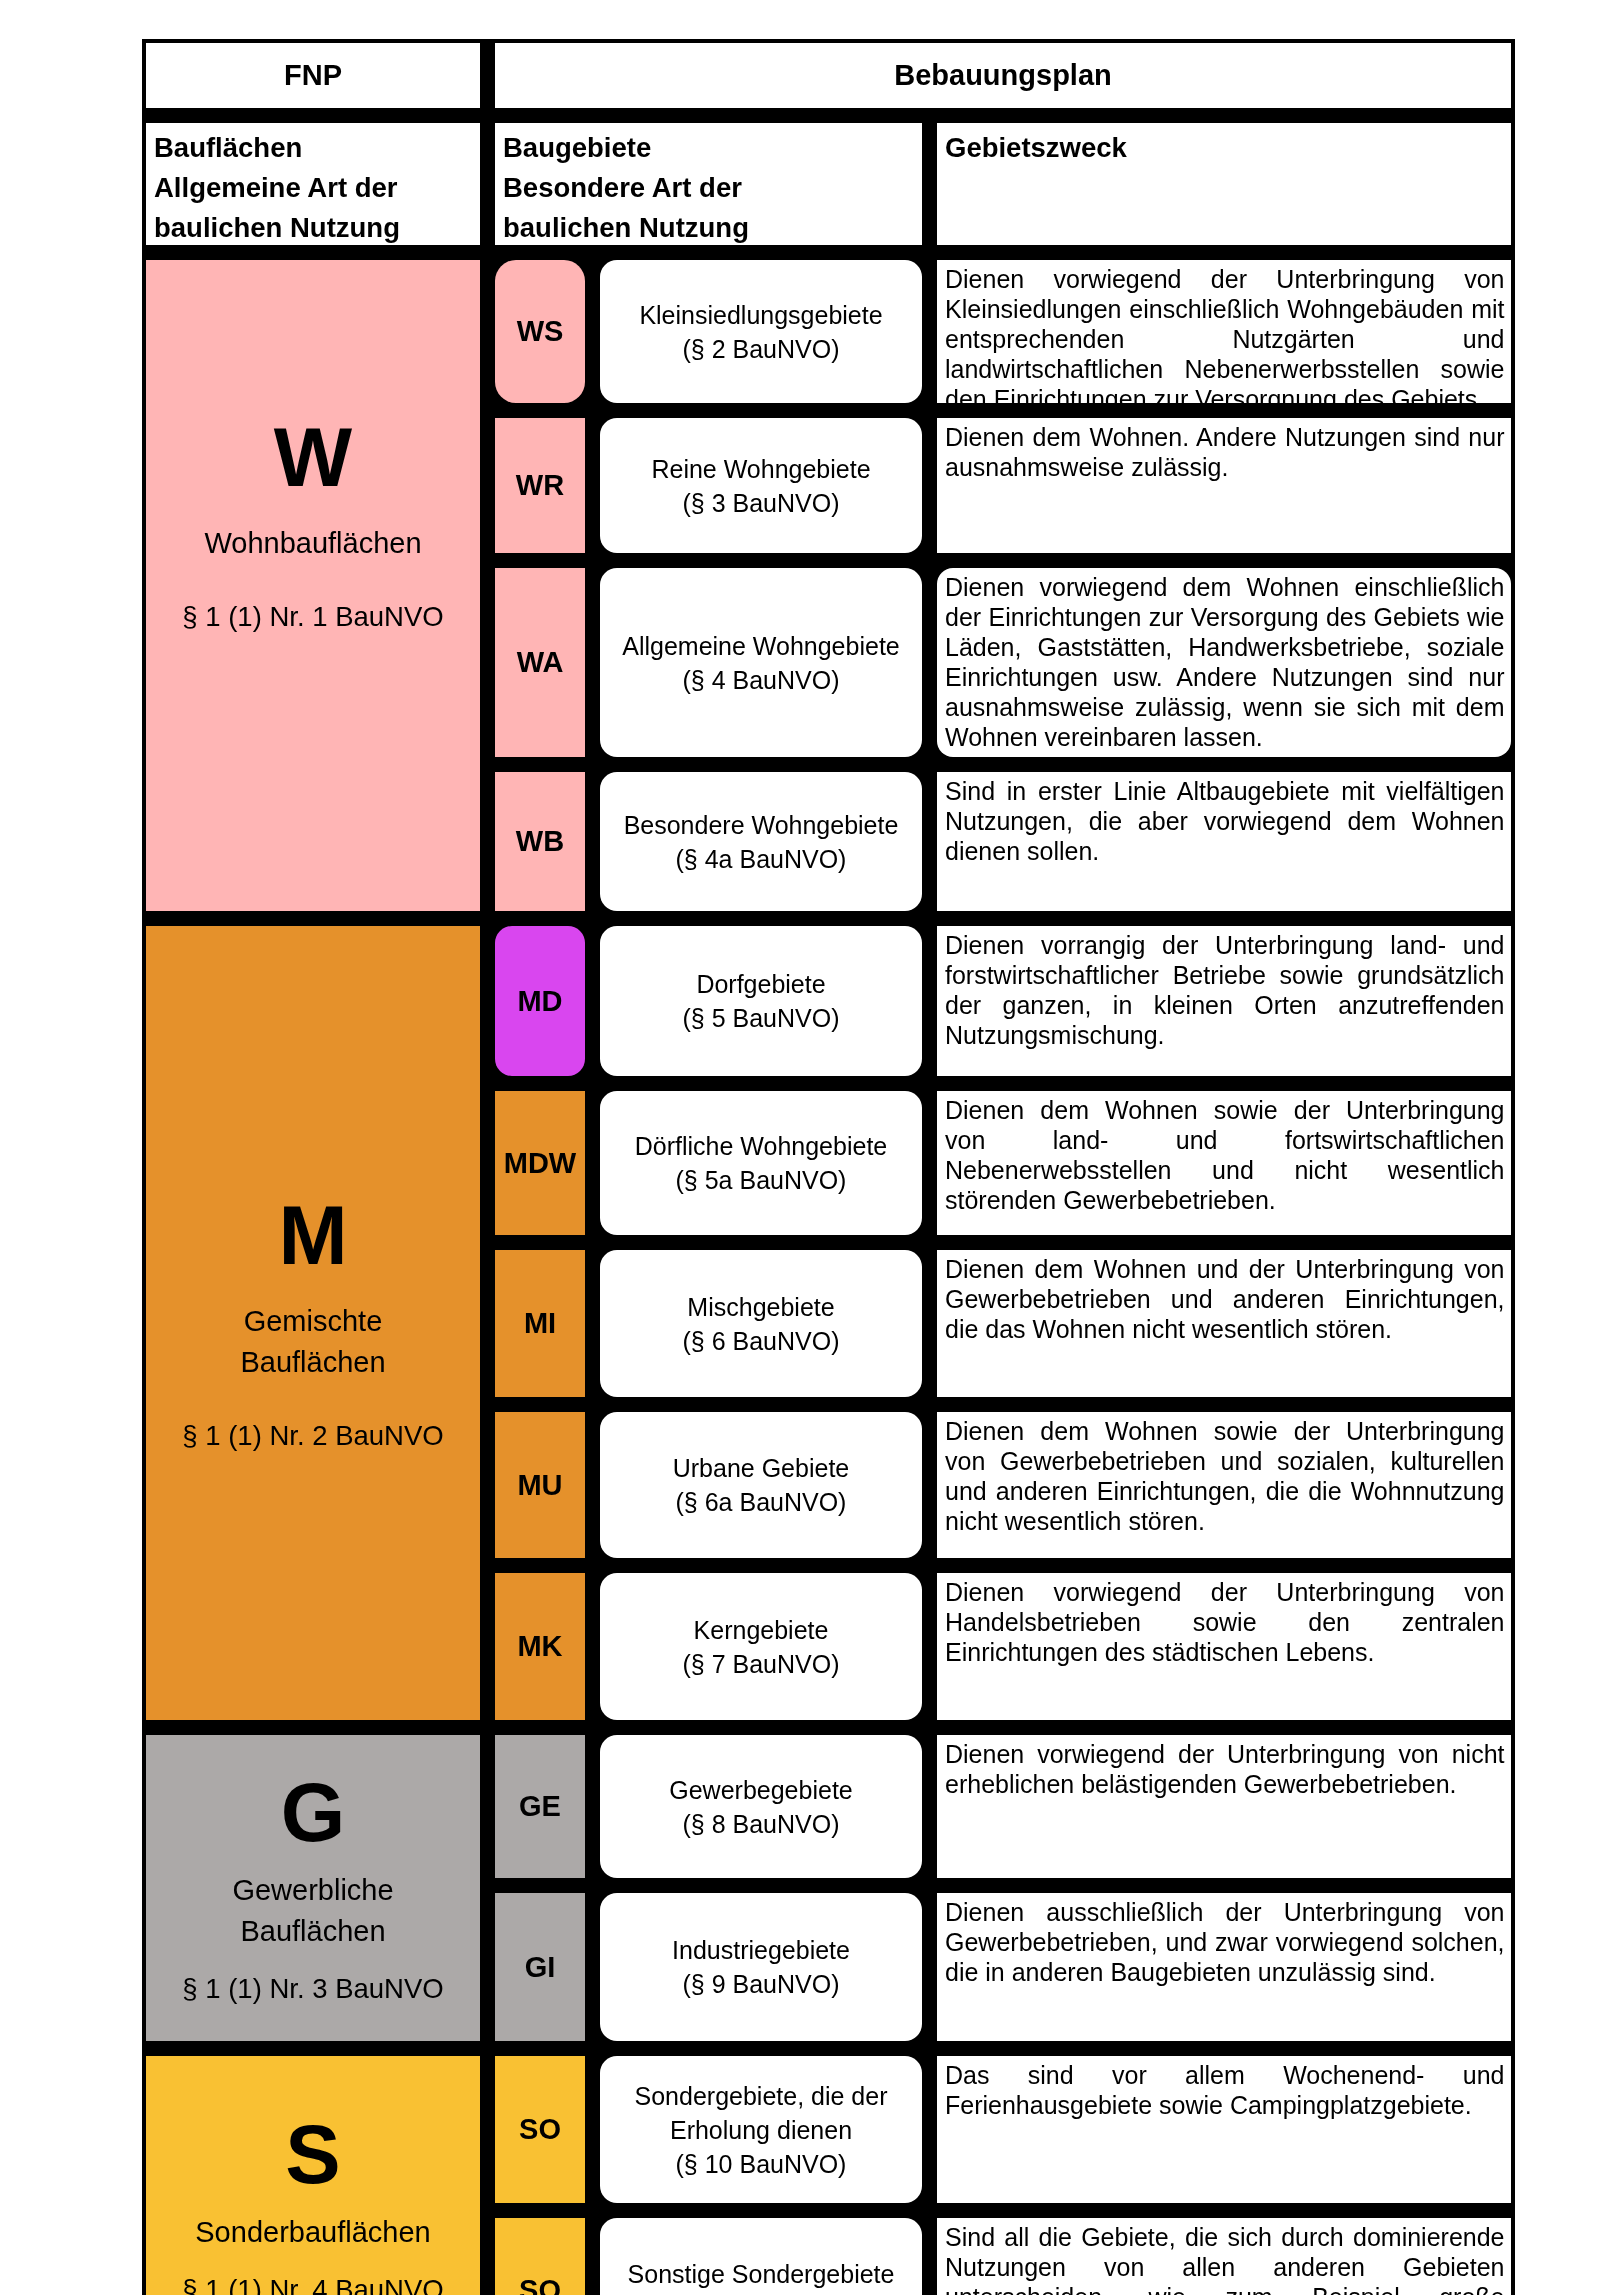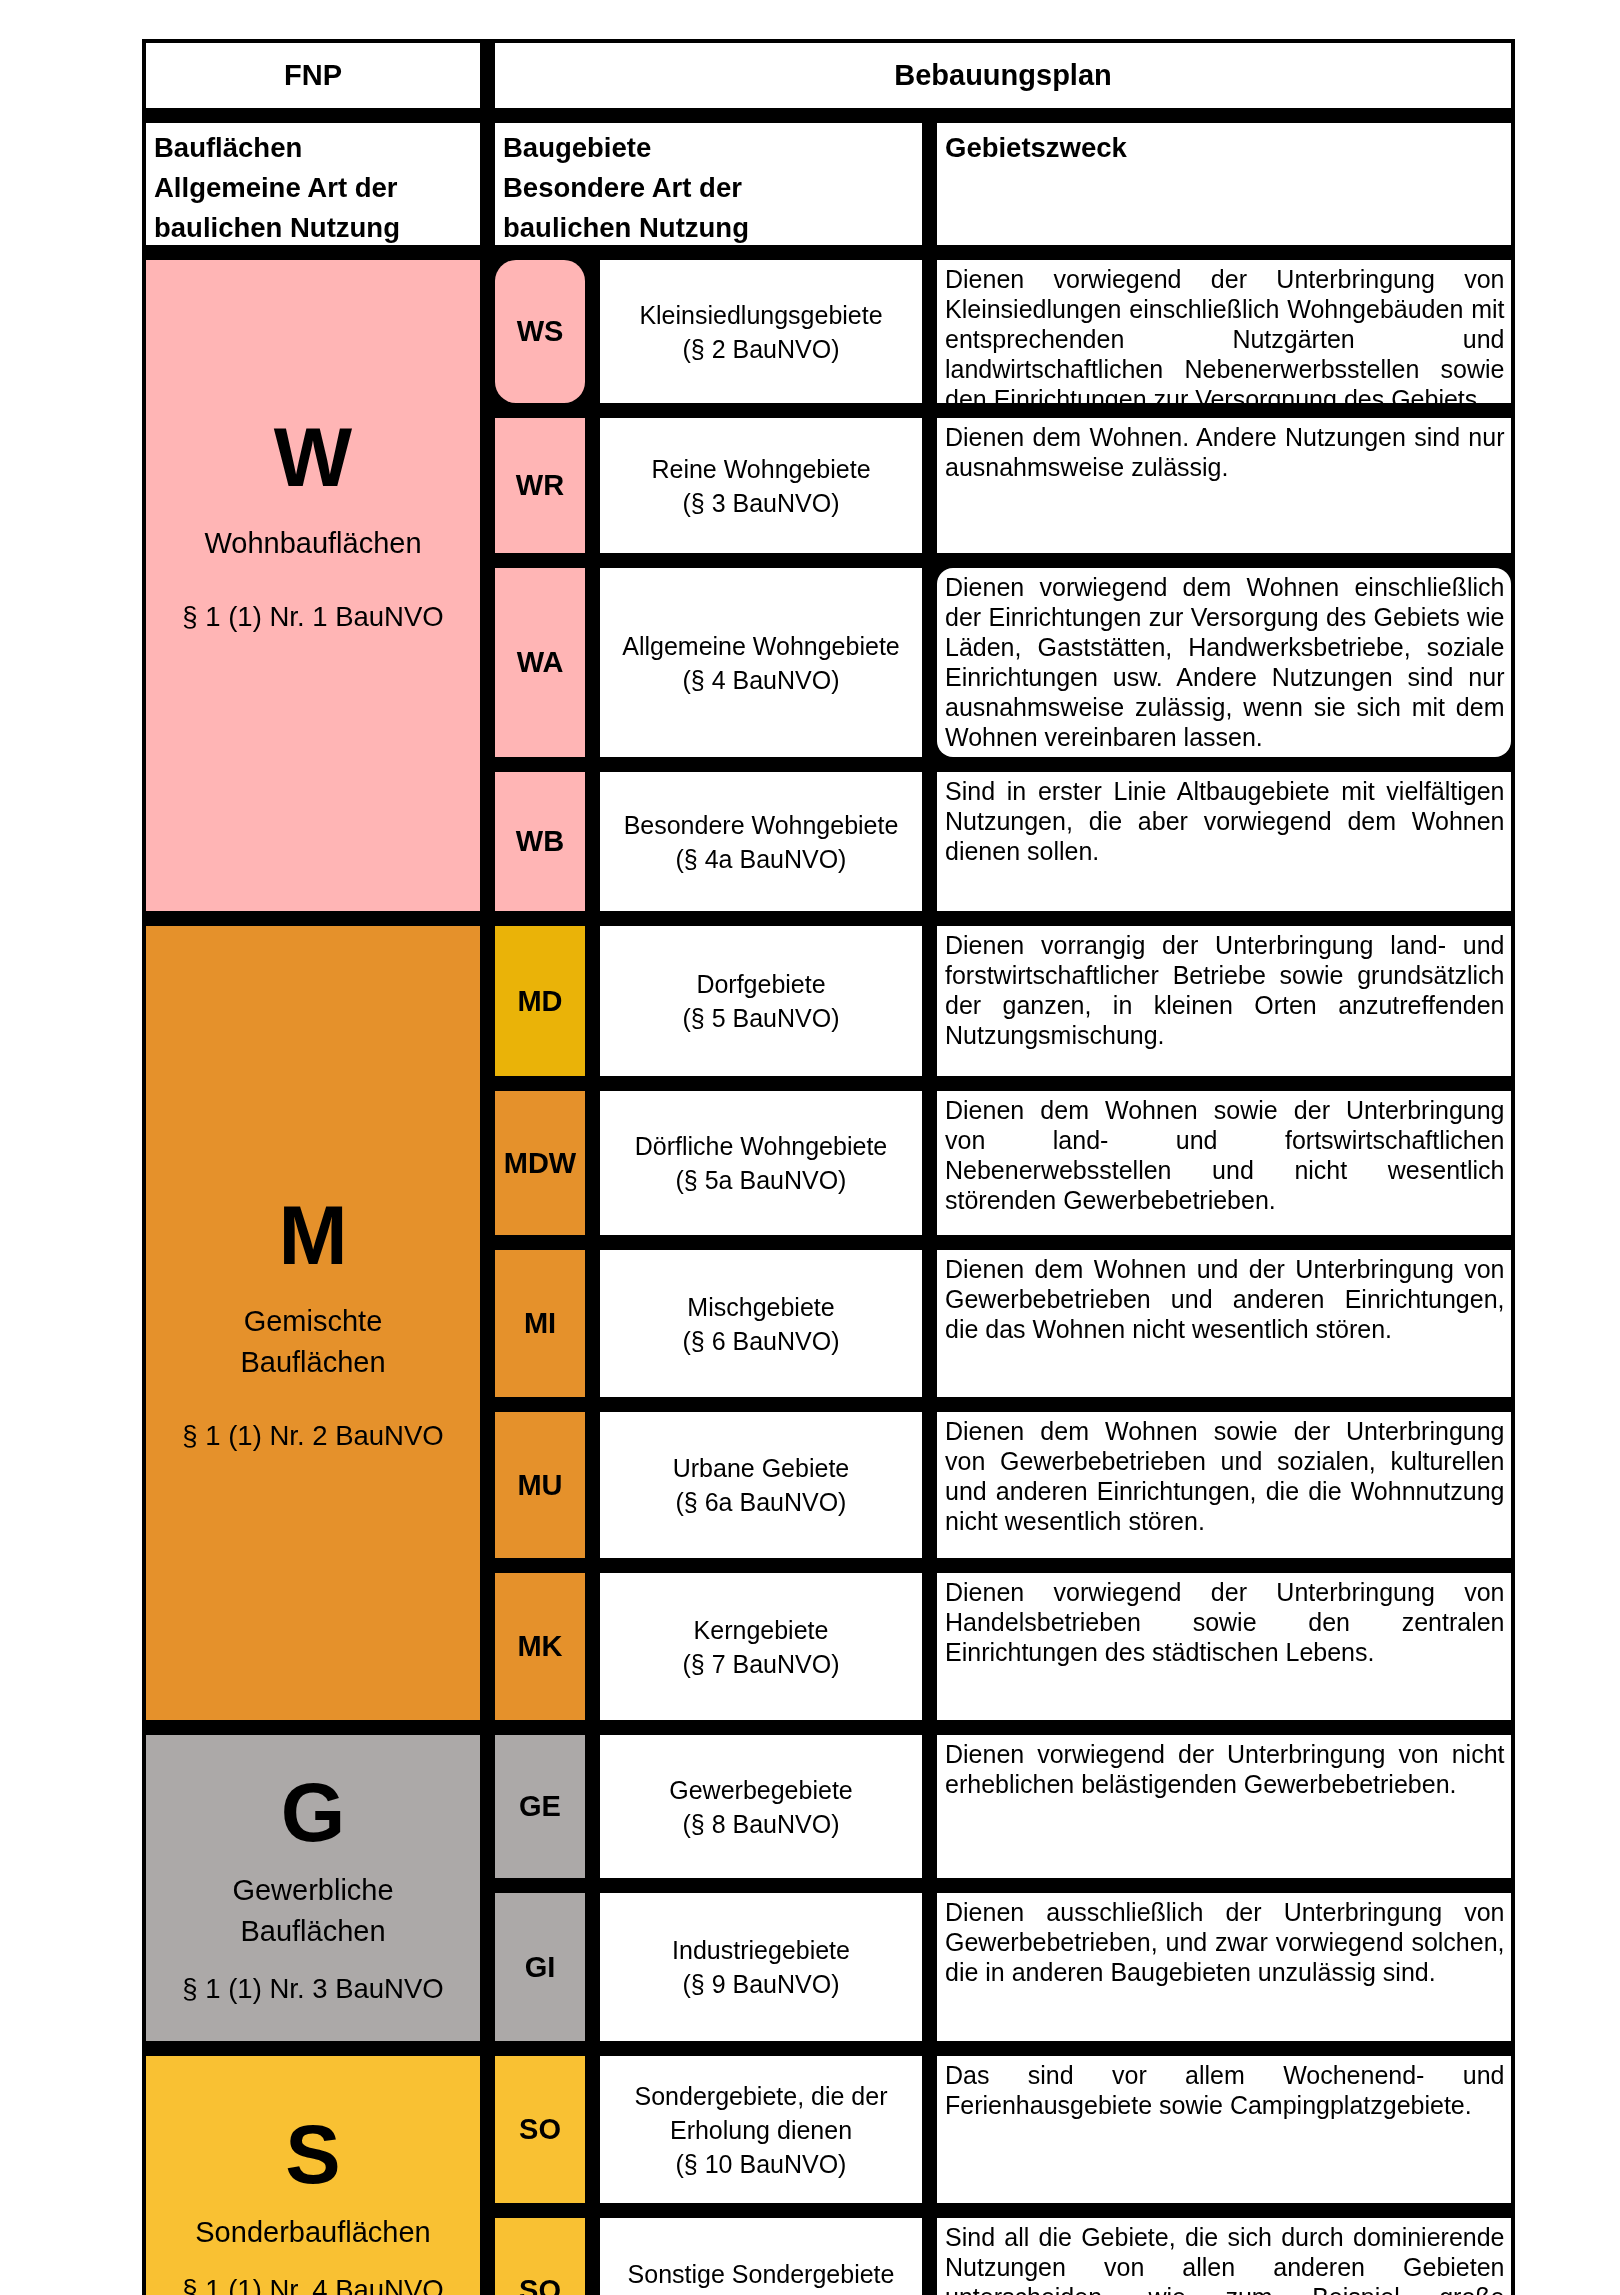--- a/index.html
+++ b/index.html
@@ -41,21 +41,21 @@
   .sec-name{ font-size:29px; line-height:41px; white-space:pre-line; margin-top:24px; }
   .sec-ref{ font-size:27.5px; margin-top:37px; }
   .sec-g .sec-name, .sec-s .sec-name{ margin-top:16px; }
   .sec-g .sec-ref,  .sec-s .sec-ref{ margin-top:21px; }
 
   
   .code-cell{ grid-column:2; display:flex; align-items:center; justify-content:center;
               font-weight:bold; font-size:29px; }
   .name-cell{ grid-column:3; display:flex; flex-direction:column; align-items:center;
               justify-content:center; text-align:center; font-size:25px; line-height:34px;
-              padding:0 11.3px; }
+              padding:0 11.3px;border-radius:17px; }
   .purpose-cell{ grid-column:4; font-size:25px; line-height:30px;
                  padding:4px 6.5px 4px 8px; text-align:justify; }
 </style>
 </head>
 <body>
 
 <div class="plan-table" id="planTable">
 
   <div class="cell h1 h1-fnp">FNP</div>
   <div class="cell h1 h1-bplan">Bebauungsplan</div>
@@ -112,21 +112,21 @@
   </div>
   <div class="cell purpose-cell" style="grid-row: 5; border-radius: 16px;">Dienen vorwiegend dem Wohnen einschließlich der Einrichtungen zur Versorgung des Gebiets wie Läden, Gaststätten, Handwerksbetriebe, soziale Einrichtungen usw. Andere Nutzungen sind nur ausnahmsweise zulässig, wenn sie sich mit dem Wohnen vereinbaren lassen.</div>
 
   <div class="cell code-cell" style="grid-row: 6; background: rgb(255, 181, 181);">WB</div>
   <div class="cell name-cell" style="grid-row: 6;">
     <div>Besondere Wohngebiete</div>
     <div>(§ 4a BauNVO)</div>
   </div>
   <div class="cell purpose-cell" style="grid-row: 6;">Sind in erster Linie Altbaugebiete mit vielfältigen Nutzungen, die aber vorwiegend dem Wohnen dienen sollen.</div>
 
-  <div class="cell code-cell" style="grid-row: 7; background: #eab308;">MD</div>
+  <div class="cell code-cell" style="grid-row: 7; background: #d946ef; border-radius: 17px;">MD</div>
   <div class="cell name-cell" style="grid-row: 7;">
     <div>Dorfgebiete</div>
     <div>(§ 5 BauNVO)</div>
   </div>
   <div class="cell purpose-cell" style="grid-row: 7;">Dienen vorrangig der Unterbringung land- und forstwirtschaftlicher Betriebe sowie grundsätzlich der ganzen, in kleinen Orten anzutreffenden Nutzungsmischung.</div>
 
   <div class="cell code-cell" style="grid-row: 8; background: rgb(229, 145, 43);">MDW</div>
   <div class="cell name-cell" style="grid-row: 8;">
     <div>Dörfliche Wohngebiete</div>
     <div>(§ 5a BauNVO)</div>

